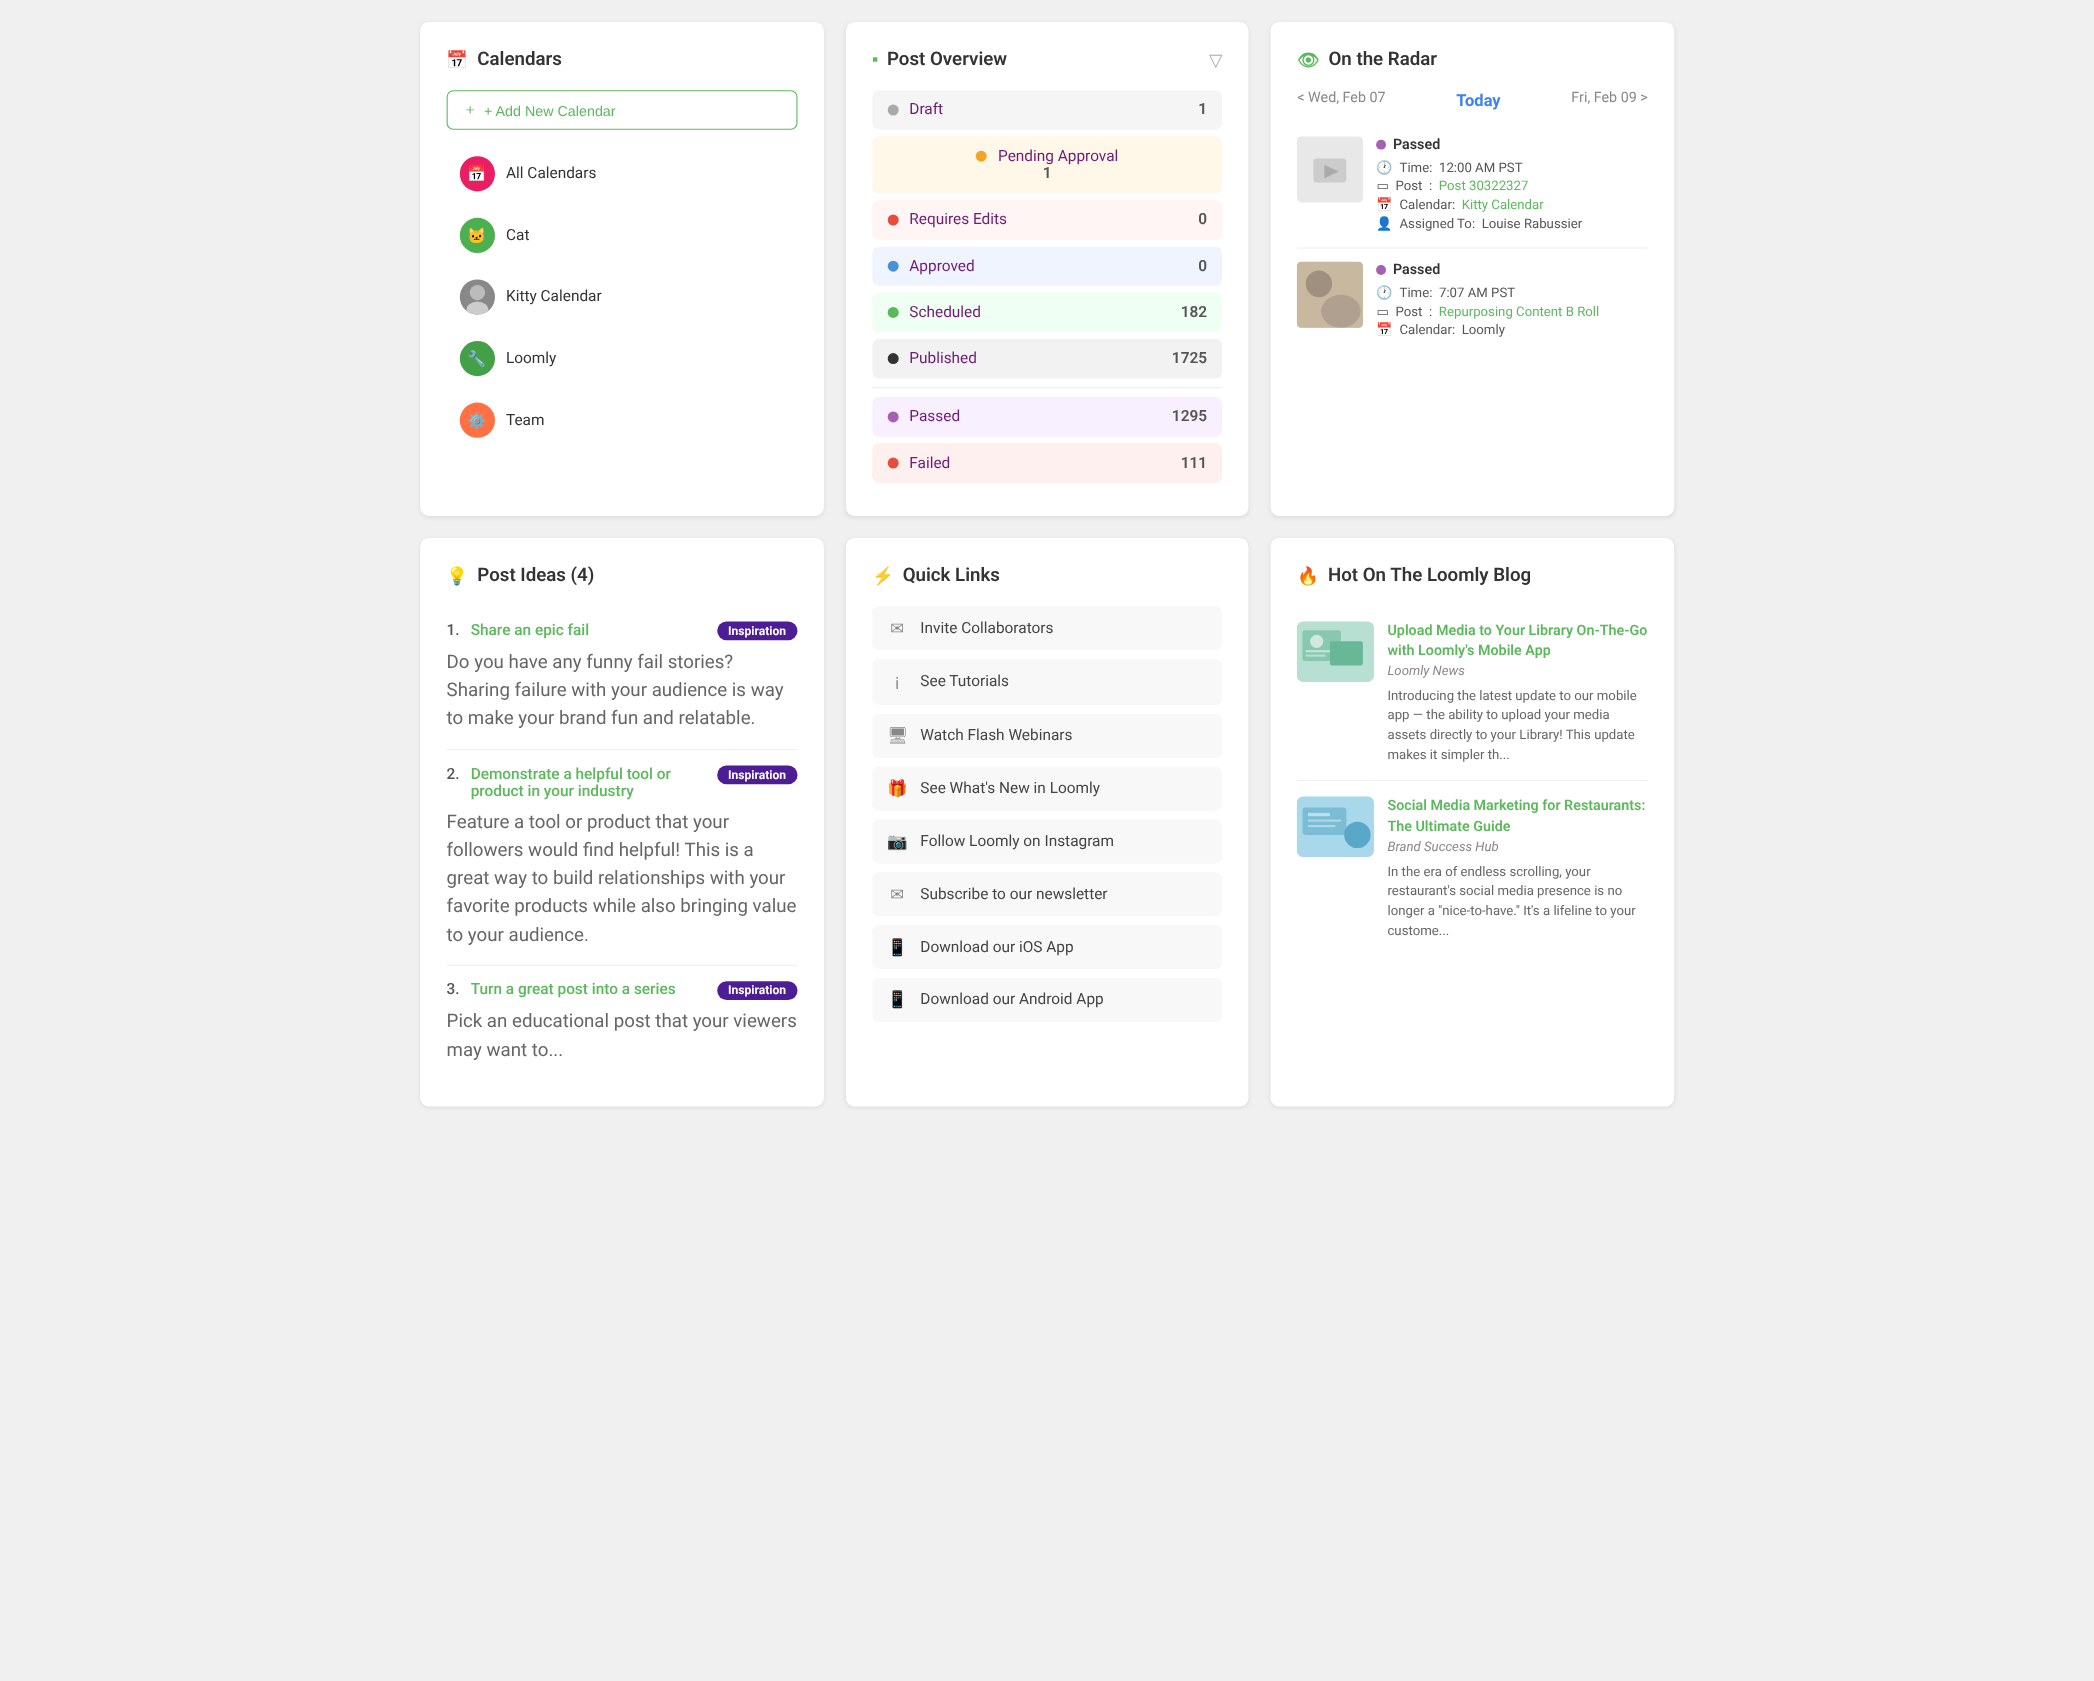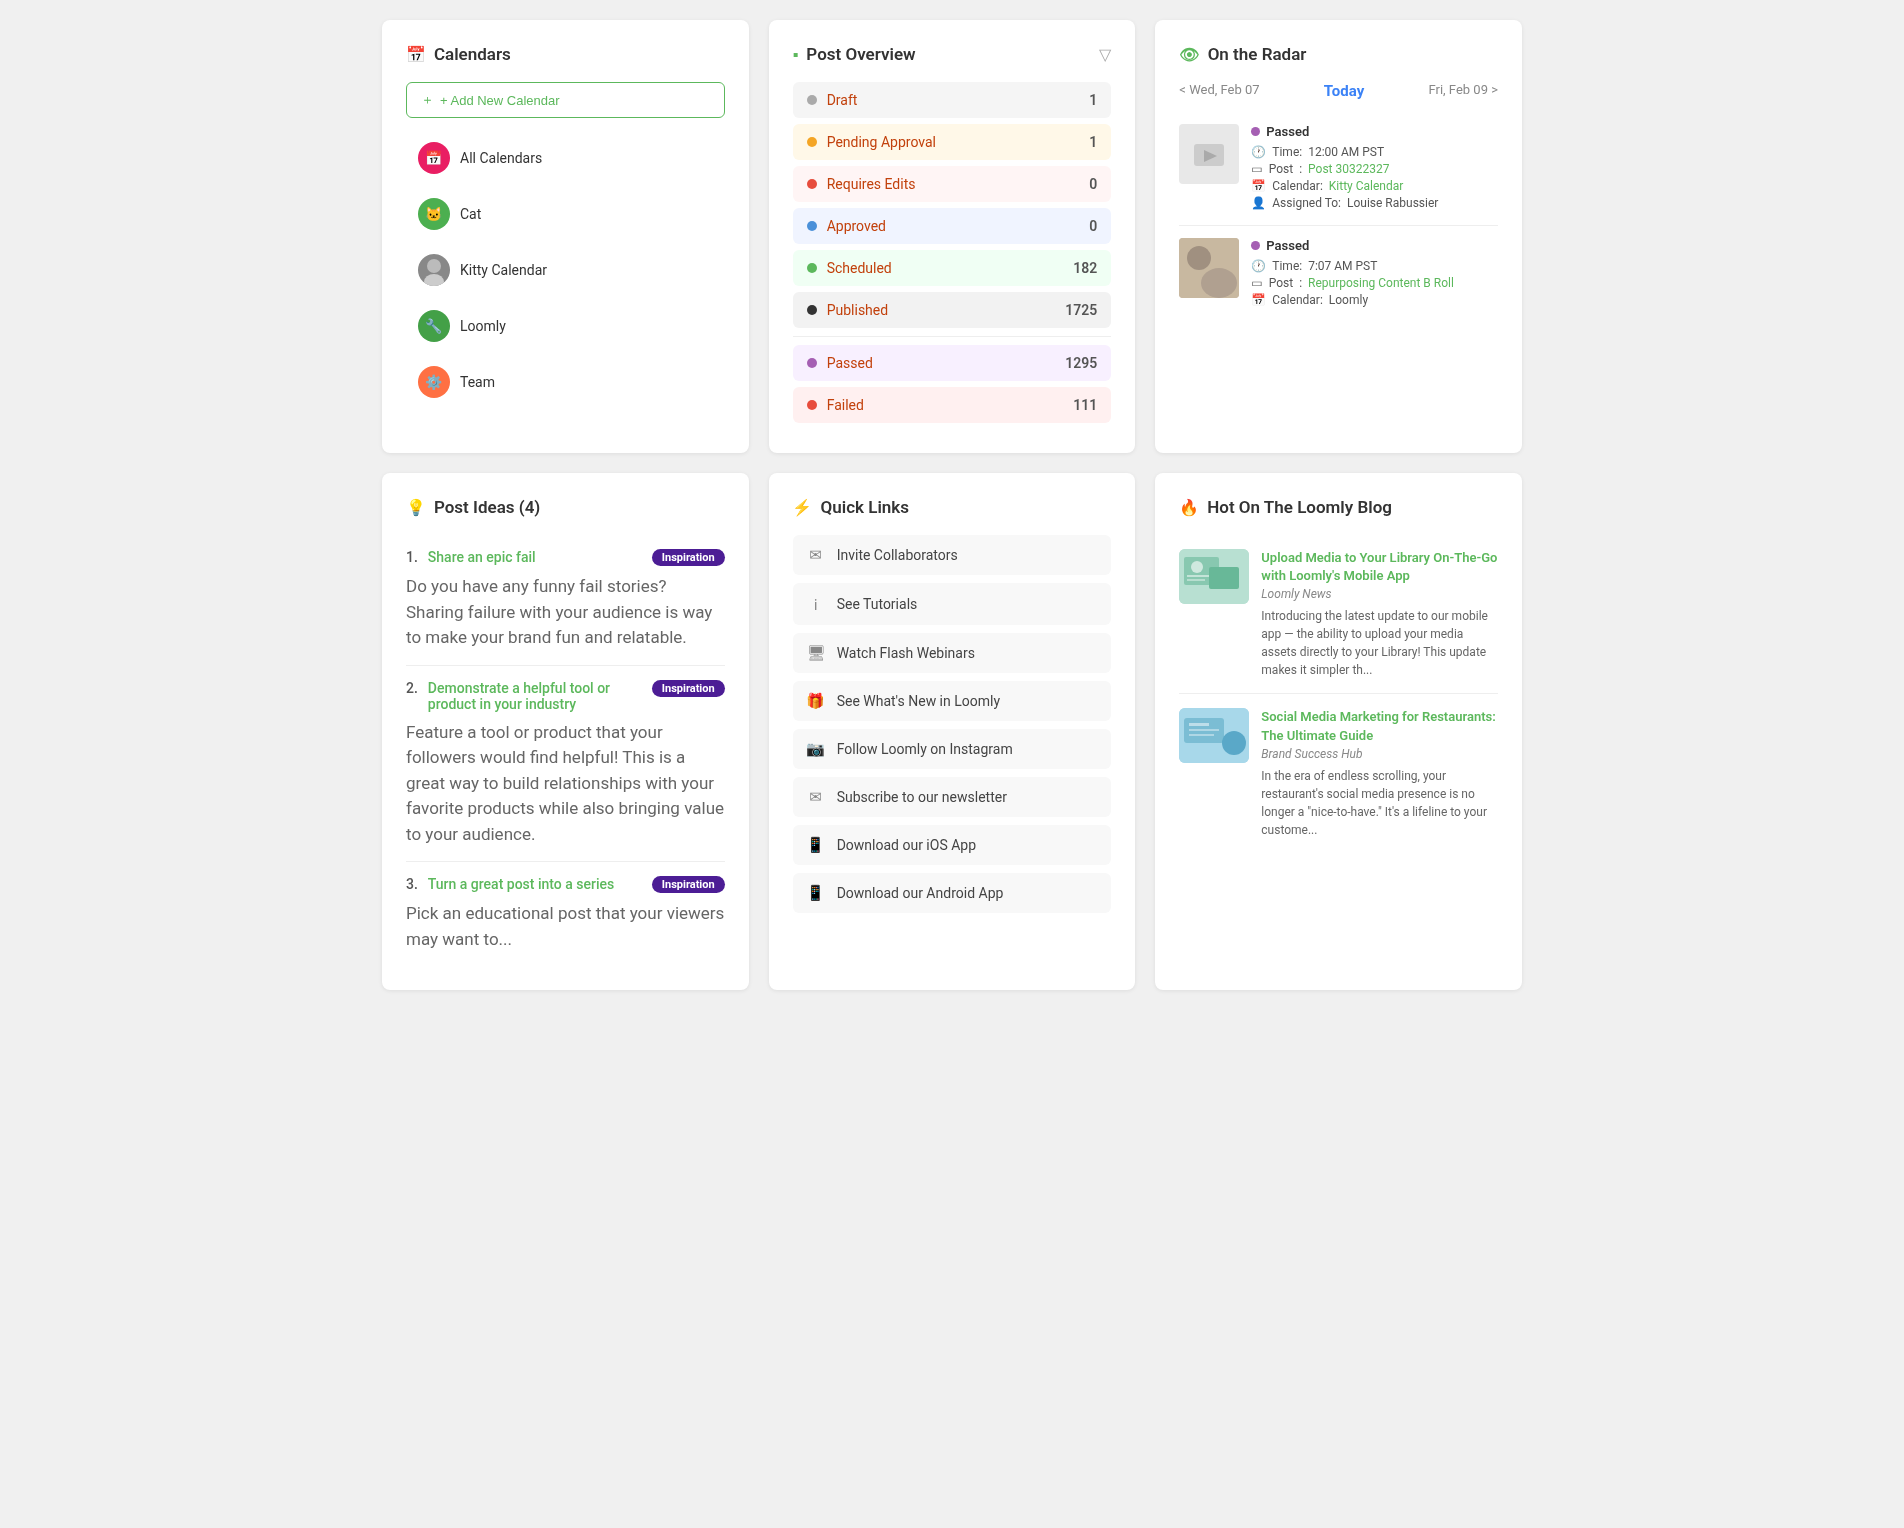--- a/index.html
+++ b/index.html
@@ -99,21 +99,21 @@
       padding: 10px 14px;
       border-radius: 6px;
       margin-bottom: 6px;
       cursor: pointer;
     }
     .post-row-left {
       display: flex;
       align-items: center;
       gap: 10px;
       font-size: 14px;
-      color: #c2410c;
+      color: #701a75;
     }
     .post-dot {
       width: 10px;
       height: 10px;
       border-radius: 50%;
       flex-shrink: 0;
     }
     .post-count {
       font-size: 14px;
       font-weight: 600;
@@ -275,21 +275,21 @@
     
     .card.scrollable {
       max-height: 460px;
       overflow-y: auto;
     }
     .card.scrollable::-webkit-scrollbar { width: 6px; }
     .card.scrollable::-webkit-scrollbar-thumb { background: #ccc; border-radius: 3px; }
 
     
     .bg-gray { background: #f5f5f5; }
-    .bg-orange { background: #fff8e8; }
+    .bg-orange { background: #fff8e8; flex-direction: column; }
     .bg-red-light { background: #fff5f5; }
     .bg-blue-light { background: #f0f4ff; }
     .bg-green-light { background: #f0fff4; }
     .bg-dark { background: #f2f2f2; }
     .bg-purple-light { background: #f8f0ff; }
     .bg-fail { background: #fff0f0; gap: 40px; }
   </style>
 </head>
 <body>
 

